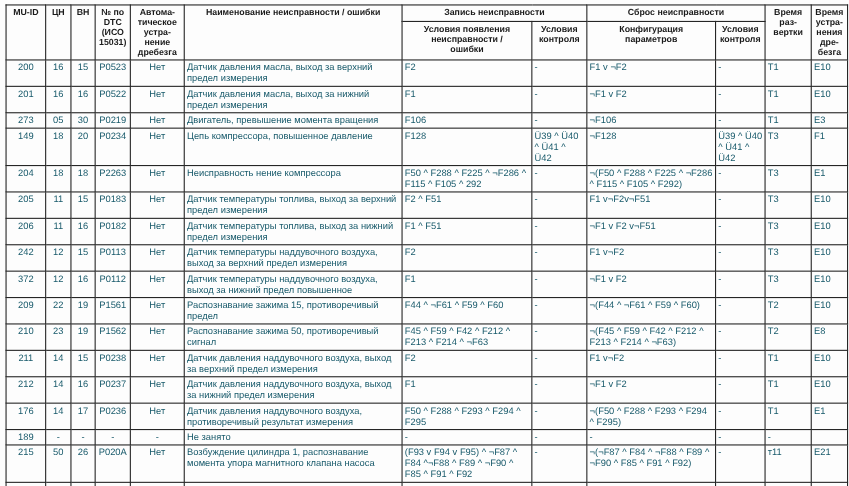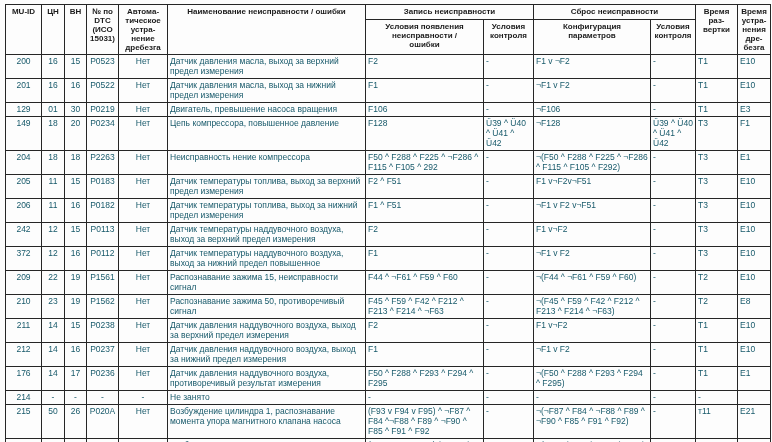--- a/index.html
+++ b/index.html
@@ -111,26 +111,26 @@
           <td class="c">Нет</td>
           <td class="l">Датчик давления масла, выход за нижний предел измерения</td>
           <td class="l">F1</td>
           <td class="l">-</td>
           <td class="l">¬F1 v F2</td>
           <td class="l">-</td>
           <td class="l">T1</td>
           <td class="l">E10</td>
         </tr>
         <tr>
-          <td class="c">129</td>
-          <td class="c">01</td>
+          <td class="c">273</td>
+          <td class="c">05</td>
           <td class="c">30</td>
           <td class="c">P0219</td>
           <td class="c">Нет</td>
-          <td class="l">Двигатель, превышение насоса вращения</td>
+          <td class="l">Двигатель, превышение момента вращения</td>
           <td class="l">F106</td>
           <td class="l">-</td>
           <td class="l">¬F106</td>
           <td class="l">-</td>
           <td class="l">T1</td>
           <td class="l">E3</td>
         </tr>
         <tr>
           <td class="c">149</td>
           <td class="c">18</td>
@@ -214,21 +214,21 @@
           <td class="l">-</td>
           <td class="l">T3</td>
           <td class="l">E10</td>
         </tr>
         <tr>
           <td class="c">209</td>
           <td class="c">22</td>
           <td class="c">19</td>
           <td class="c">P1561</td>
           <td class="c">Нет</td>
-          <td class="l">Распознавание зажима 15, неисправности сигнал</td>
+          <td class="l">Распознавание зажима 15, противоречивый предел</td>
           <td class="l">F44 ^ ¬F61 ^ F59 ^ F60</td>
           <td class="l">-</td>
           <td class="l">¬(F44 ^ ¬F61 ^ F59 ^ F60)</td>
           <td class="l">-</td>
           <td class="l">T2</td>
           <td class="l">E10</td>
         </tr>
         <tr>
           <td class="c">210</td>
           <td class="c">23</td>
@@ -279,21 +279,21 @@
           <td class="c">Нет</td>
           <td class="l">Датчик давления наддувочного воздуха, противоречивый результат измерения</td>
           <td class="l">F50 ^ F288 ^ F293 ^ F294 ^ F295</td>
           <td class="l">-</td>
           <td class="l">¬(F50 ^ F288 ^ F293 ^ F294 ^ F295)</td>
           <td class="l">-</td>
           <td class="l">T1</td>
           <td class="l">E1</td>
         </tr>
         <tr>
-          <td class="c">214</td>
+          <td class="c">189</td>
           <td class="c">-</td>
           <td class="c">-</td>
           <td class="c">-</td>
           <td class="c">-</td>
           <td class="l">Не занято</td>
           <td class="l">-</td>
           <td class="l">-</td>
           <td class="l">-</td>
           <td class="l">-</td>
           <td class="l">-</td>

